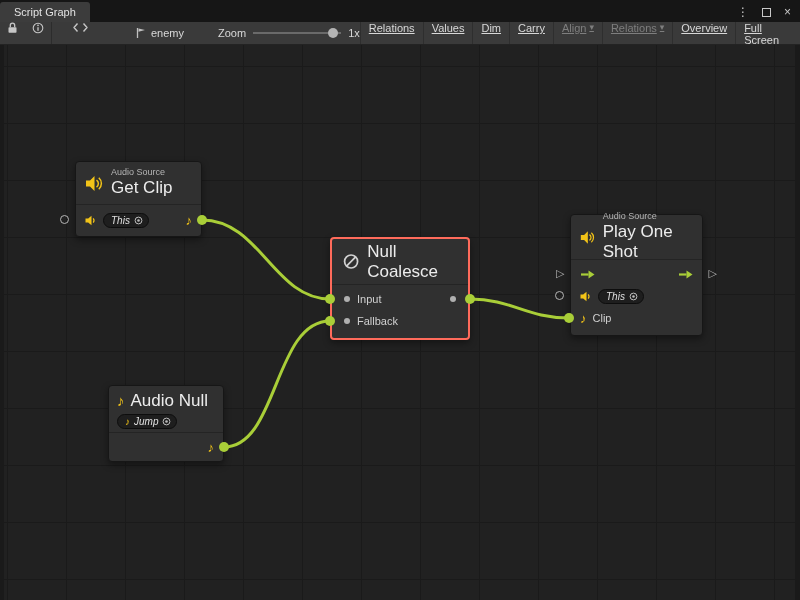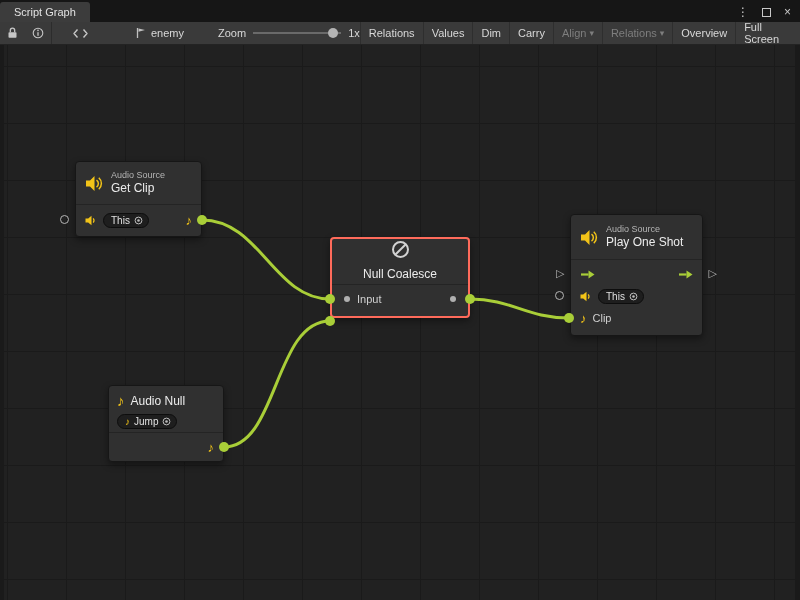--- a/index.html
+++ b/index.html
@@ -11,21 +11,21 @@
   .tabbar { height:22px; background:#161616; display:flex; align-items:flex-end; }
   .tab { background:#3c3c3c; height:20px; margin-left:0; padding:0 14px; display:flex; align-items:center;
          font-size:11px; color:#e2e2e2; border-radius:3px 3px 0 0; }
   .tabbar-right { margin-left:auto; display:flex; align-items:center; gap:13px; padding:0 9px 4px 0; color:#c8c8c8; }
   .tb-glyph { font-size:12px; line-height:1; }
   .max-box { width:9px; height:9px; border:1px solid #c8c8c8; display:inline-block; }
 
   
   .toolbar { height:23px; background:#3a3a3a; border-bottom:1px solid #232323;
              display:flex; align-items:center; font-size:11px; color:#d8d8d8; }
-  .tool-btn { height:100%; display:flex; align-items:center; gap:3px; padding:0 8px; }
+  .tool-btn { height:100%; display:flex; gap:3px; padding:0 8px;text-decoration:underline; }
   .icon-btn { padding:0 7px; }
   .sep { width:1px; height:100%; background:#2c2c2c; }
   .graph-group { display:flex; align-items:center; gap:5px; margin-left:40px; }
   .zoom-group { display:flex; align-items:center; margin-left:34px; }
   .zoom-track { width:88px; height:2px; background:#6a6a6a; position:relative; margin:0 7px; }
   .zoom-handle { position:absolute; right:3px; top:-4px; width:10px; height:10px; border-radius:50%; background:#b4b4b4; }
   .right-group { margin-left:auto; display:flex; height:100%; }
   .right-group .tool-btn { border-left:1px solid #2e2e2e; }
   .disabled { color:#7e7e7e; }
   .caret { font-size:9px; color:inherit; }
@@ -40,39 +40,39 @@
   .wires { position:absolute; top:0; left:0; z-index:1; }
   .wire { fill:none; stroke:#a9ce38; stroke-width:3; stroke-linecap:round; }
 
   
   .node { position:absolute; z-index:2; background:#303030; border:1px solid #161616; border-radius:4px;
           box-shadow:0 3px 7px rgba(0,0,0,.4); }
   .node.selected { border:2px solid #ff6b5b; }
   .node-header { display:flex; align-items:center; gap:7px; padding:0 9px; }
   .node-titles { display:flex; flex-direction:column; line-height:1.2; }
   .node-cat { font-size:9px; color:#b5b5b5; }
-  .node-title { font-size:12px; color:#ececec; }
+  .node-title { font-size:17px; color:#ececec; }
   .divider { height:1px; background:#242424; }
   .node-row { display:flex; align-items:center; gap:6px; padding:0 9px; font-size:11px; color:#cfcfcf; }
   .spacer { flex:1; }
   .note { color:#f2c318; font-size:13px; line-height:1; }
   .note.big { font-size:15px; }
   .note.tiny { font-size:10px; }
   .field { display:inline-flex; align-items:center; gap:4px; background:#1e1e1e; border:1px solid #0d0d0d;
-           border-radius:8px; padding:1px 5px 1px 7px; font-size:10px; color:#e0e0e0; }
+           border-radius:8px; padding:1px 5px 1px 7px; font-size:10px; color:#e0e0e0;font-style:italic; }
   .dot { width:6px; height:6px; border-radius:50%; background:#b0b0b0; flex:none; }
   .port { position:absolute; border-radius:50%; z-index:3; }
   .port.hollow { width:9px; height:9px; border:1.5px solid #b5b5b5; background:transparent; }
   .port.green { width:10px; height:10px; background:#a9ce38; }
   .flow-triangle { position:absolute; color:#b8b8b8; font-size:11px; line-height:11px; z-index:3; }
 
   
   .gc-header { height:42px; }
   .gc-body { height:31px; }
-  .nc-header { height:45px; padding:0 10px;flex-direction:column; }
+  .nc-header { height:45px; padding:0 10px; }
   .nc-body { padding:3px 0 6px; }
   .port-row { display:flex; align-items:center; gap:7px; padding:0 12px; height:22px; font-size:11px; color:#d0d0d0; }
   .pos-header { height:44px; }
   .pos-body { padding:3px 0 6px; }
   .pos-row { height:22px; }
   .ac-header { height:25px; padding:4px 8px 0; display:flex; align-items:center; gap:6px; }
   .ac-field-row { height:21px; padding:0 8px; display:flex; align-items:center; }
   .ac-body { height:28px; }
 </style>
 </head>
@@ -204,20 +204,24 @@
         <div class="node-title">Null Coalesce</div>
       </div>
       <div class="divider"></div>
       <div class="nc-body">
         <div class="port-row">
           <span class="dot"></span>
           <span>Input</span>
           <span class="spacer"></span>
           <span class="dot"></span>
         </div>
+        <div class="port-row">
+          <span class="dot"></span>
+          <span>Fallback</span>
+        </div>
       </div>
       <span class="port green" style="left:-7px; top:55px;"></span>
       <span class="port green" style="left:-7px; top:77px;"></span>
       <span class="port green" style="right:-7px; top:55px;"></span>
     </div>
 
     <div class="node" style="left:566px; top:169px; width:133px;">
       <div class="node-header pos-header">
         <svg width="19" height="17" viewBox="0 0 19 17">
           <polygon points="1,5.5 5,5.5 9.5,1 9.5,16 5,11.5 1,11.5" fill="#f2c318"></polygon>

